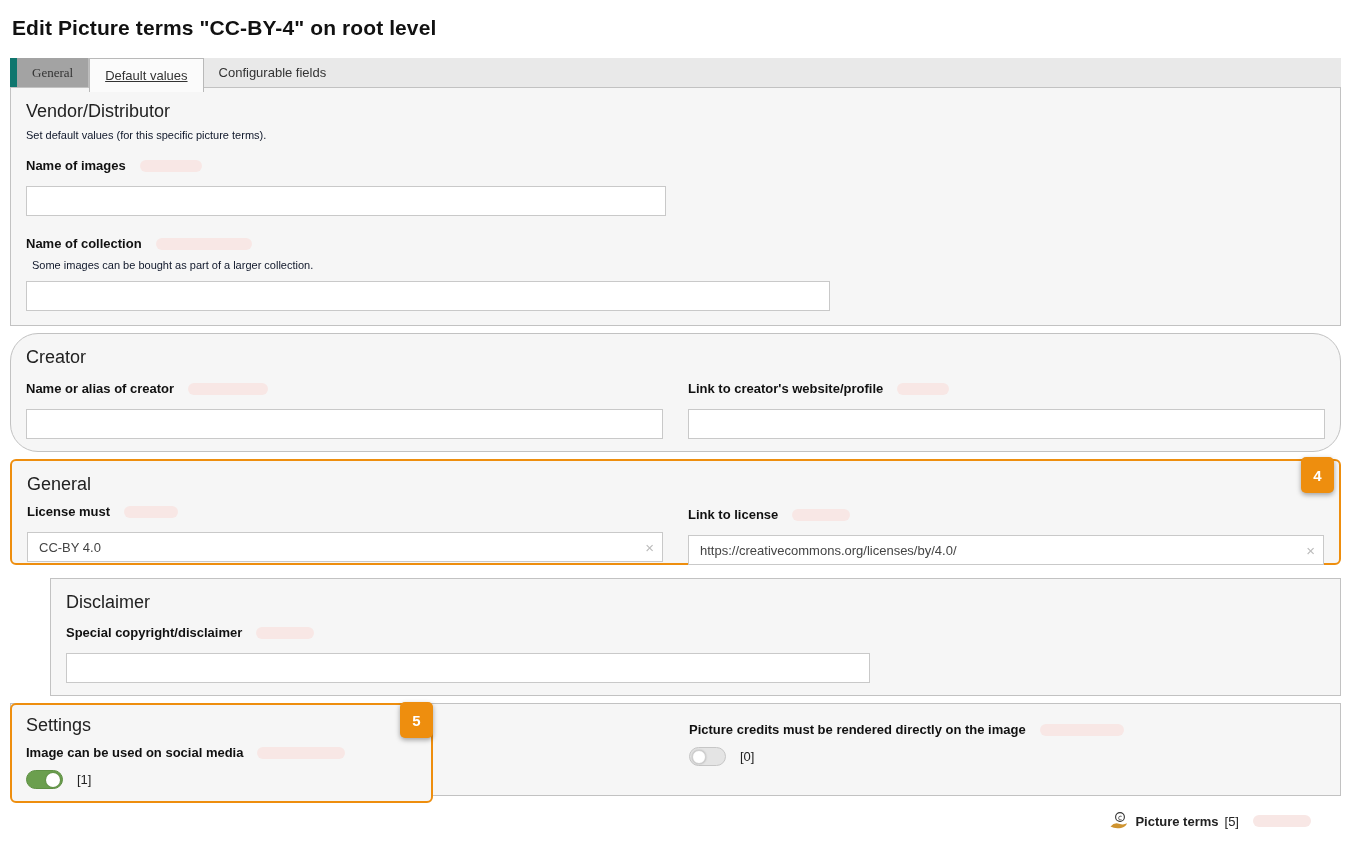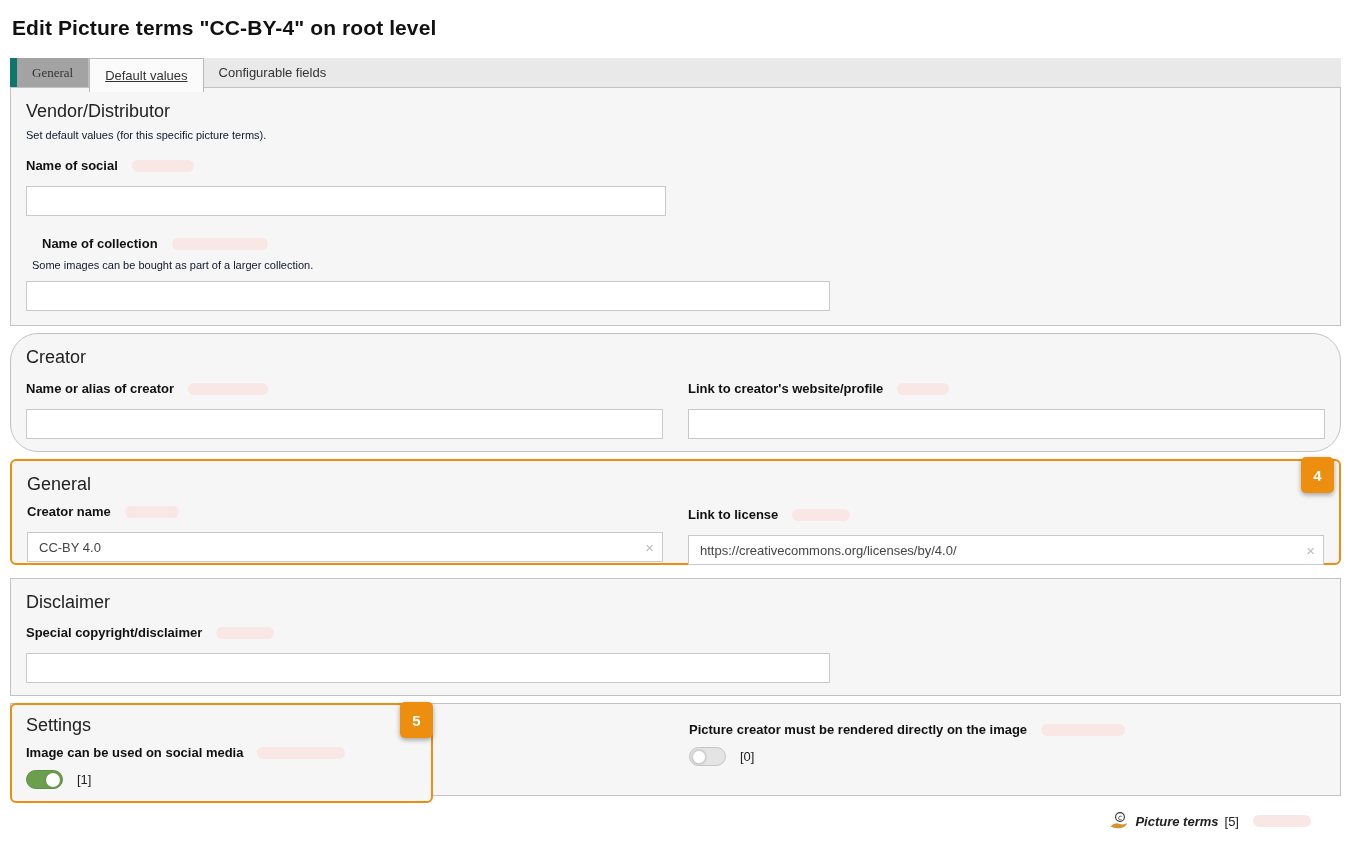--- a/index.html
+++ b/index.html
@@ -96,49 +96,49 @@
   }
   .toggle.on .knob { right:2px; }
   .toggle.off .knob { left:2px; border:1px solid #d0d0d0; }
 
   
   .footer {
     display:flex; align-items:center; justify-content:flex-end;
     margin:15px 30px 0 0; gap:6px;
   }
   .pt-icon { width:20px; height:20px; position:relative; flex:0 0 auto; }
-  .footer-label { font-size:13px; font-weight:bold; color:#222;font-style:italic; }
+  .footer-label { font-size:13px; font-weight:bold; color:#222; }
   .footer-count { font-size:13px; color:#222; }
 </style>
 </head>
 <body>
 
 <h1 class="page-title">Edit Picture terms "CC-BY-4" on root level</h1>
 
 <div class="container">
 
   <div class="tabbar">
     <div class="tab first">General</div>
     <div class="tab active">Default values</div>
     <div class="tab">Configurable fields</div>
   </div>
 
   <section class="panel" style="height:239px;">
     <h2>Vendor/Distributor</h2>
     <p class="section-help">Set default values (for this specific picture terms).</p>
     <div class="row">
       <div class="col">
-        <span class="field-label">Name of social</span><span class="ghost" style="width:62px"></span>
+        <span class="field-label">Name of images</span><span class="ghost" style="width:62px"></span>
         <div class="input-wrap">
           <input class="text-input" type="text" value="" style="">
         </div>
       </div>
     </div>
     <div class="row" style="display:block;">
-      <span class="field-label" style="margin-top:20px;margin-left:16px;">Name of collection</span><span class="ghost" style="width:96px"></span>
+      <span class="field-label" style="margin-top:20px;">Name of collection</span><span class="ghost" style="width:96px"></span>
       <p class="section-help" style="padding:0; margin:7px 6px 0;">Some images can be bought as part of a larger collection.</p>
       <div class="input-wrap" style="width:804px; margin-top:10px;">
         <input class="text-input" type="text" value="" style="">
       </div>
     </div>
   </section>
 
   <section class="panel" style="height:119px;border-radius:28px;">
     <h2>Creator</h2>
     <div class="row">
@@ -155,37 +155,37 @@
         </div>
       </div>
     </div>
   </section>
 
   <section class="panel orange-box" style="height:106px;">
     <div class="num-badge">4</div>
     <h2>General</h2>
     <div class="row">
       <div class="col">
-        <span class="field-label" style="margin-top:9px;">Creator name</span><span class="ghost" style="width:54px"></span>
+        <span class="field-label" style="margin-top:9px;">License must</span><span class="ghost" style="width:54px"></span>
         <div class="input-wrap">
           <input class="text-input" type="text" value="CC-BY 4.0" style="">
           <span class="clear-icon">×</span>
         </div>
       </div>
       <div class="col">
         <span class="field-label" style="margin-top:12px;">Link to license</span><span class="ghost" style="width:58px"></span>
         <div class="input-wrap">
           <input class="text-input" type="text" value="https://creativecommons.org/licenses/by/4.0/" style="">
           <span class="clear-icon">×</span>
         </div>
       </div>
     </div>
   </section>
 
-  <section class="panel" style="height:118px;">
+  <section class="panel" style="height:118px;margin-left:40px;">
     <h2>Disclaimer</h2>
     <div class="row" style="display:block;">
       <span class="field-label" style="margin-top:12px;">Special copyright/disclaimer</span><span class="ghost" style="width:58px"></span>
       <div class="input-wrap" style="width:804px;">
         <input class="text-input" type="text" value="" style="">
       </div>
     </div>
   </section>
 
   <section class="panel" style="height:93px; margin-bottom:0;">
@@ -195,21 +195,21 @@
         <h2>Settings</h2>
         <span class="field-label">Image can be used on social media</span><span class="ghost" style="width:88px"></span>
         <div class="toggle-row">
           <span class="toggle on">
               <span class="knob"></span>
             </span>
           <span class="state-text">[1]</span>
         </div>
       </div>
       <div class="settings-right">
-        <span class="field-label">Picture creator must be rendered directly on the image</span><span class="ghost" style="width:84px"></span>
+        <span class="field-label">Picture credits must be rendered directly on the image</span><span class="ghost" style="width:84px"></span>
         <div class="toggle-row">
           <span class="toggle off">
               <span class="knob"></span>
             </span>
           <span class="state-text">[0]</span>
         </div>
       </div>
     </div>
   </section>
 

